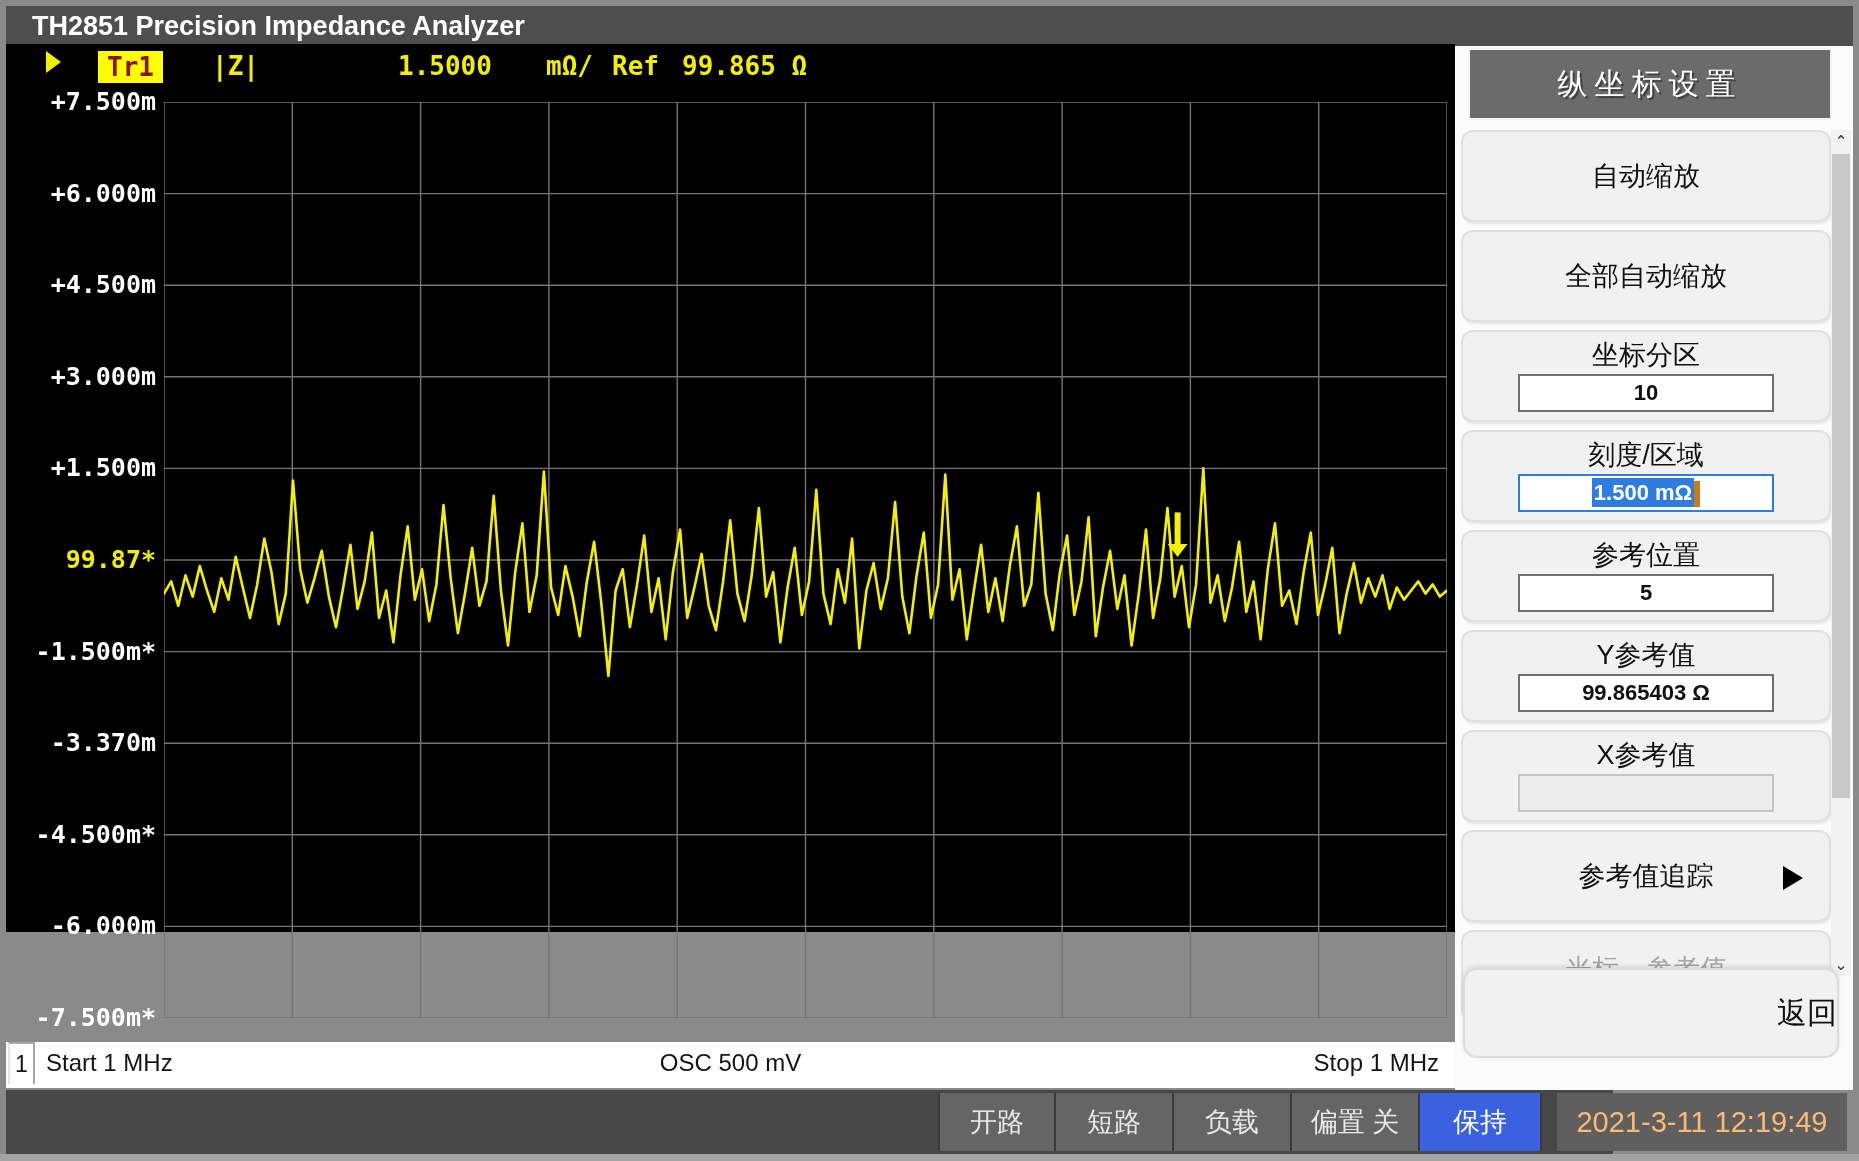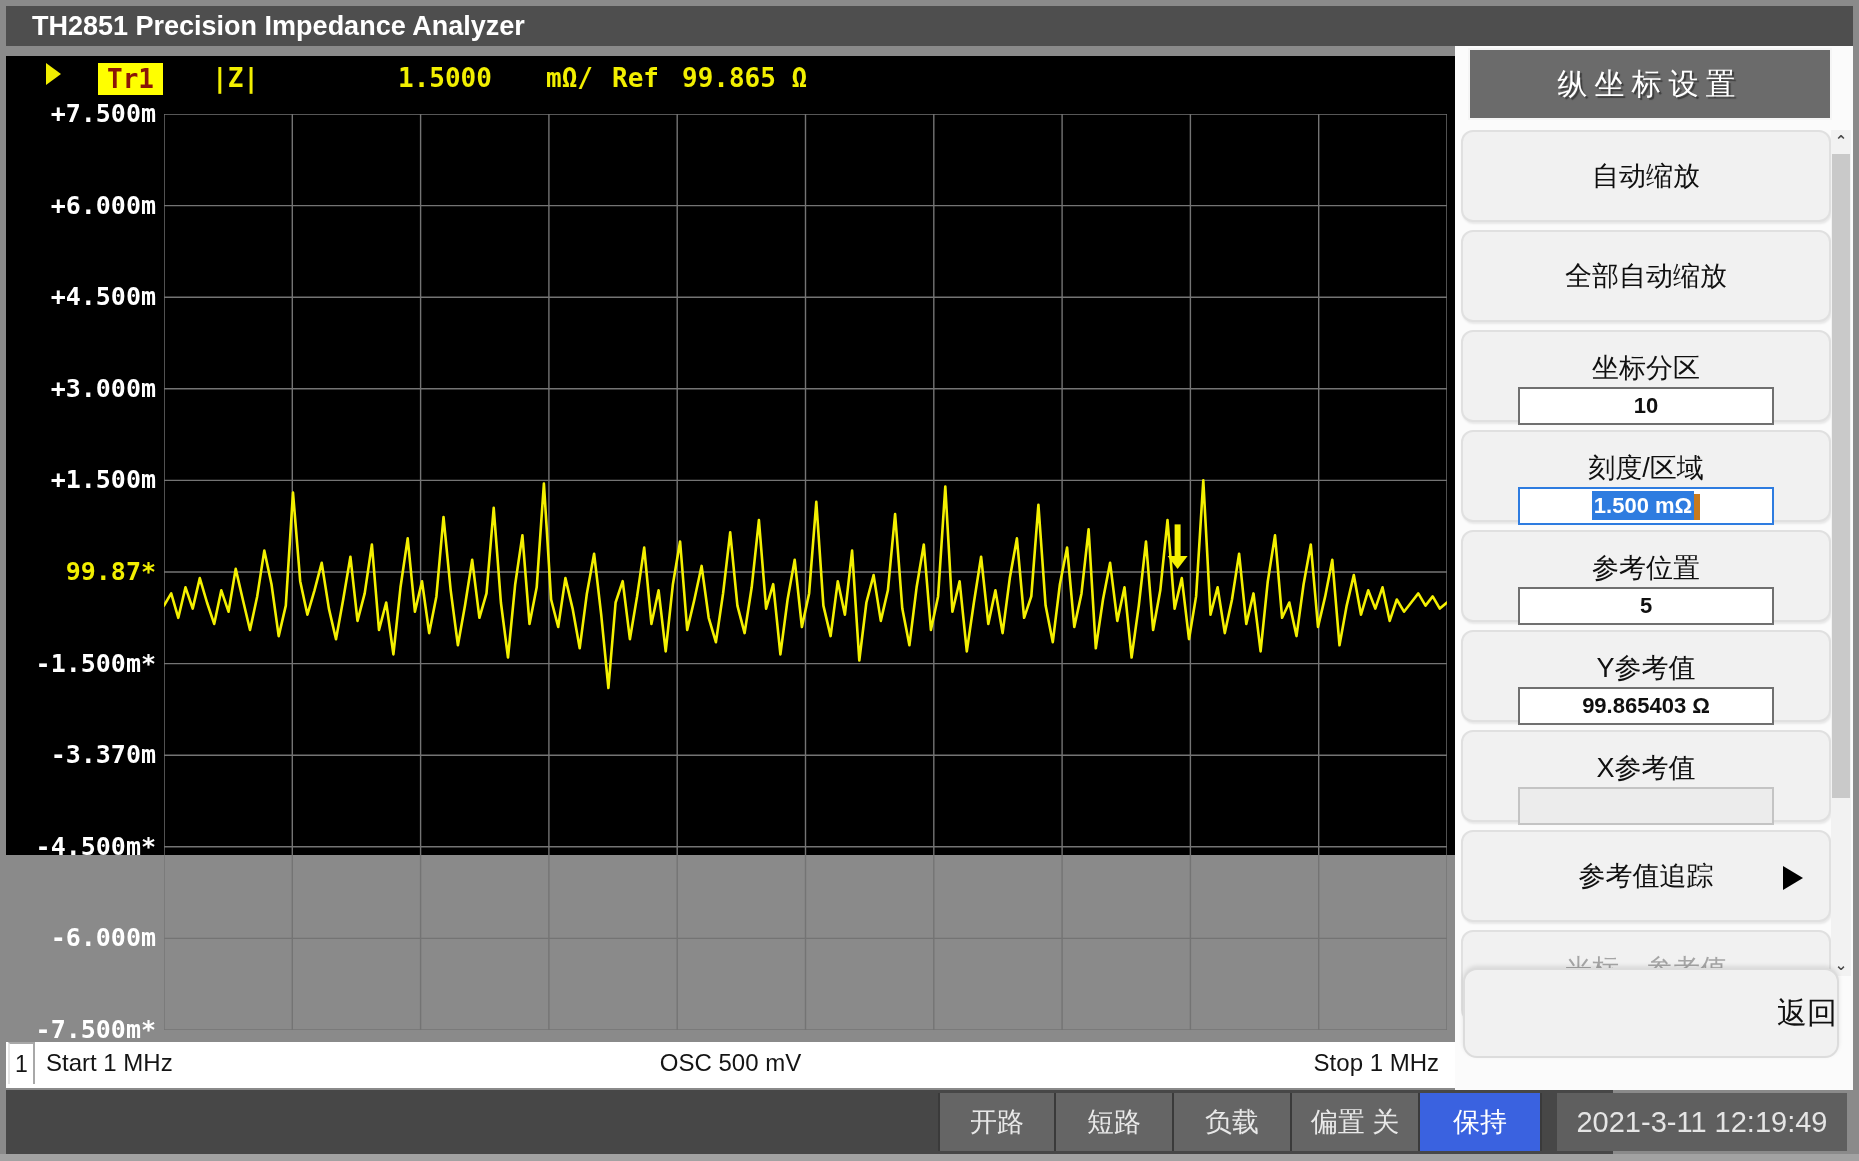--- a/index.html
+++ b/index.html
@@ -7,21 +7,21 @@
   .window{
     position:relative;width:1859px;height:1161px;background:#8a8a8a;
     font-family:"Liberation Sans","DejaVu Sans",sans-serif;overflow:hidden;
   }
   
   .titlebar{
     position:absolute;left:6px;top:6px;width:1847px;height:40px;background:#4e4e4e;
     color:#ffffff;font-size:27px;font-weight:bold;line-height:40px;padding-left:26px;
   }
   
-  .chart-region{position:absolute;left:6px;top:56px;width:1449px;height:799px;background:#000;}
+  .chart-region{position:absolute;left:6px;top:44px;width:1449px;height:888px;background:#000;}
   .trace-info{position:absolute;left:0;top:6px;width:100%;height:34px;
     font-family:"DejaVu Sans Mono","Liberation Mono",monospace;font-size:26px;font-weight:bold;color:#f2ef00;}
   .trace-info span{position:absolute;top:1px;white-space:pre;}
   .tr-arrow{position:absolute;left:40px;top:6px;width:0;height:0;
     border-left:15px solid #f2ef00;border-top:11px solid transparent;border-bottom:11px solid transparent;}
   .tr-name{left:92px;background:#ffff00;color:#8a1507;padding:1px 9px;}
   .tr-param{left:206px;} .tr-scale{left:392px;} .tr-scaleunit{left:540px;}
   .tr-reflabel{left:606px;} .tr-refval{left:676px;}
   .grid-svg{position:absolute;left:158px;top:58px;}
   .ylabels{position:absolute;left:0;top:58px;width:152px;height:916px;}
@@ -39,21 +39,21 @@
   .st-stop{position:absolute;right:16px;top:7px;}
   
   .side-panel{position:absolute;left:1455px;top:46px;width:398px;height:1044px;background:#fbfbfb;}
   .panel-header{position:absolute;left:13px;top:2px;width:364px;height:72px;background:#6b6b6b;
     border:2px solid #f5f5f5;color:#ffffff;font-size:30px;letter-spacing:7px;text-align:center;
     line-height:68px;text-shadow:2px 2px 1px #3c3c3c;}
   .pgroup{position:absolute;left:6px;width:370px;height:92px;background:#f1f1f1;
     border:2px solid #e0e0e0;border-radius:12px;box-shadow:1px 2px 2px rgba(0,0,0,0.08);}
   .pgroup .glabel{display:block;width:100%;text-align:center;font-size:27px;color:#101010;}
   .btn-group .glabel{line-height:88px;}
-  .input-group .glabel{margin-top:19px;line-height:34px;}
+  .input-group .glabel{margin-top:6px;line-height:34px;}
   .ginput{position:relative;margin:2px auto 0 auto;width:256px;height:38px;background:#ffffff;
     border:2px solid #707070;text-align:center;font-size:22px;font-weight:bold;color:#101010;line-height:34px;}
   .ginput.focused{border:2px solid #2e7ce0;}
   .ginput.focused .selection{background:#2e7ce0;color:#ffffff;padding:2px 2px;}
   .ginput.focused .caret{display:inline-block;width:6px;height:26px;background:#c87a1e;vertical-align:middle;margin-left:0px;}
   .ginput.disabled{background:#ececec;border:2px solid #c4c4c4;}
   .arrow-right{position:absolute;right:26px;top:34px;width:0;height:0;
     border-left:20px solid #000;border-top:12px solid transparent;border-bottom:12px solid transparent;}
   .pgroup.dimmed .glabel{color:#a5a5a5;line-height:74px;}
   .return-btn{position:absolute;left:8px;top:922px;width:376px;height:90px;background:#f1f1f1;
@@ -65,21 +65,21 @@
     text-align:center;line-height:22px;font-weight:bold;}
   .sb-up{top:0;} .sb-down{bottom:0;}
   
   .bottom-bar{position:absolute;left:6px;top:1090px;width:1607px;height:64px;background:#474747;}
   .bbtns{position:absolute;left:932px;top:3px;height:58px;display:flex;}
   .bbtn{height:58px;background:#656565;color:#e8e8e8;font-size:27px;text-align:center;
     line-height:58px;border-right:2px solid #3a3a3a;}
   .bbtn:first-child{border-left:2px solid #3a3a3a;}
   .bbtn.active{background:#3a62e0;color:#ffffff;}
   .datetime{position:absolute;left:1551px;top:3px;width:290px;height:58px;background:#5f5f5f;
-    color:#e5e5e5;font-size:29px;text-align:center;line-height:58px;}
+    color:#fdba74;font-size:29px;text-align:center;line-height:58px;}
   .bottom-edge{position:absolute;left:0;top:1154px;width:1859px;height:7px;background:#a2a2a2;}
 </style>
 </head>
 <body>
 
 <div class="window">
 
   <div class="titlebar">
     <span>TH2851 Precision Impedance Analyzer</span>
   </div>

